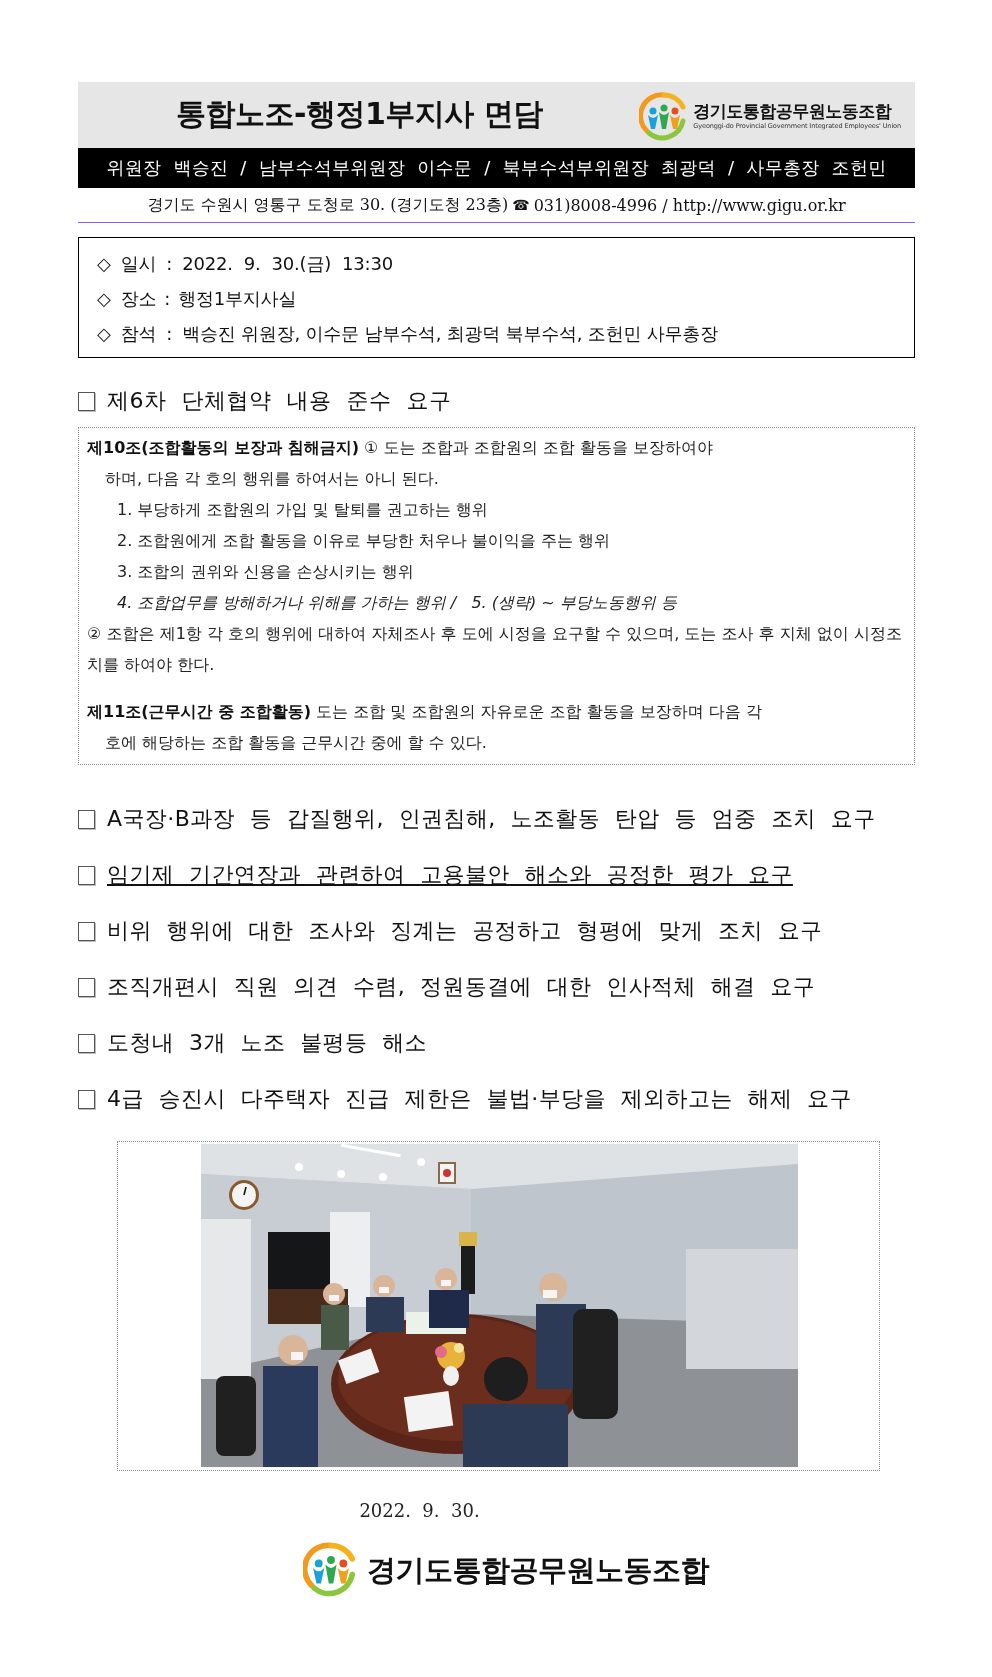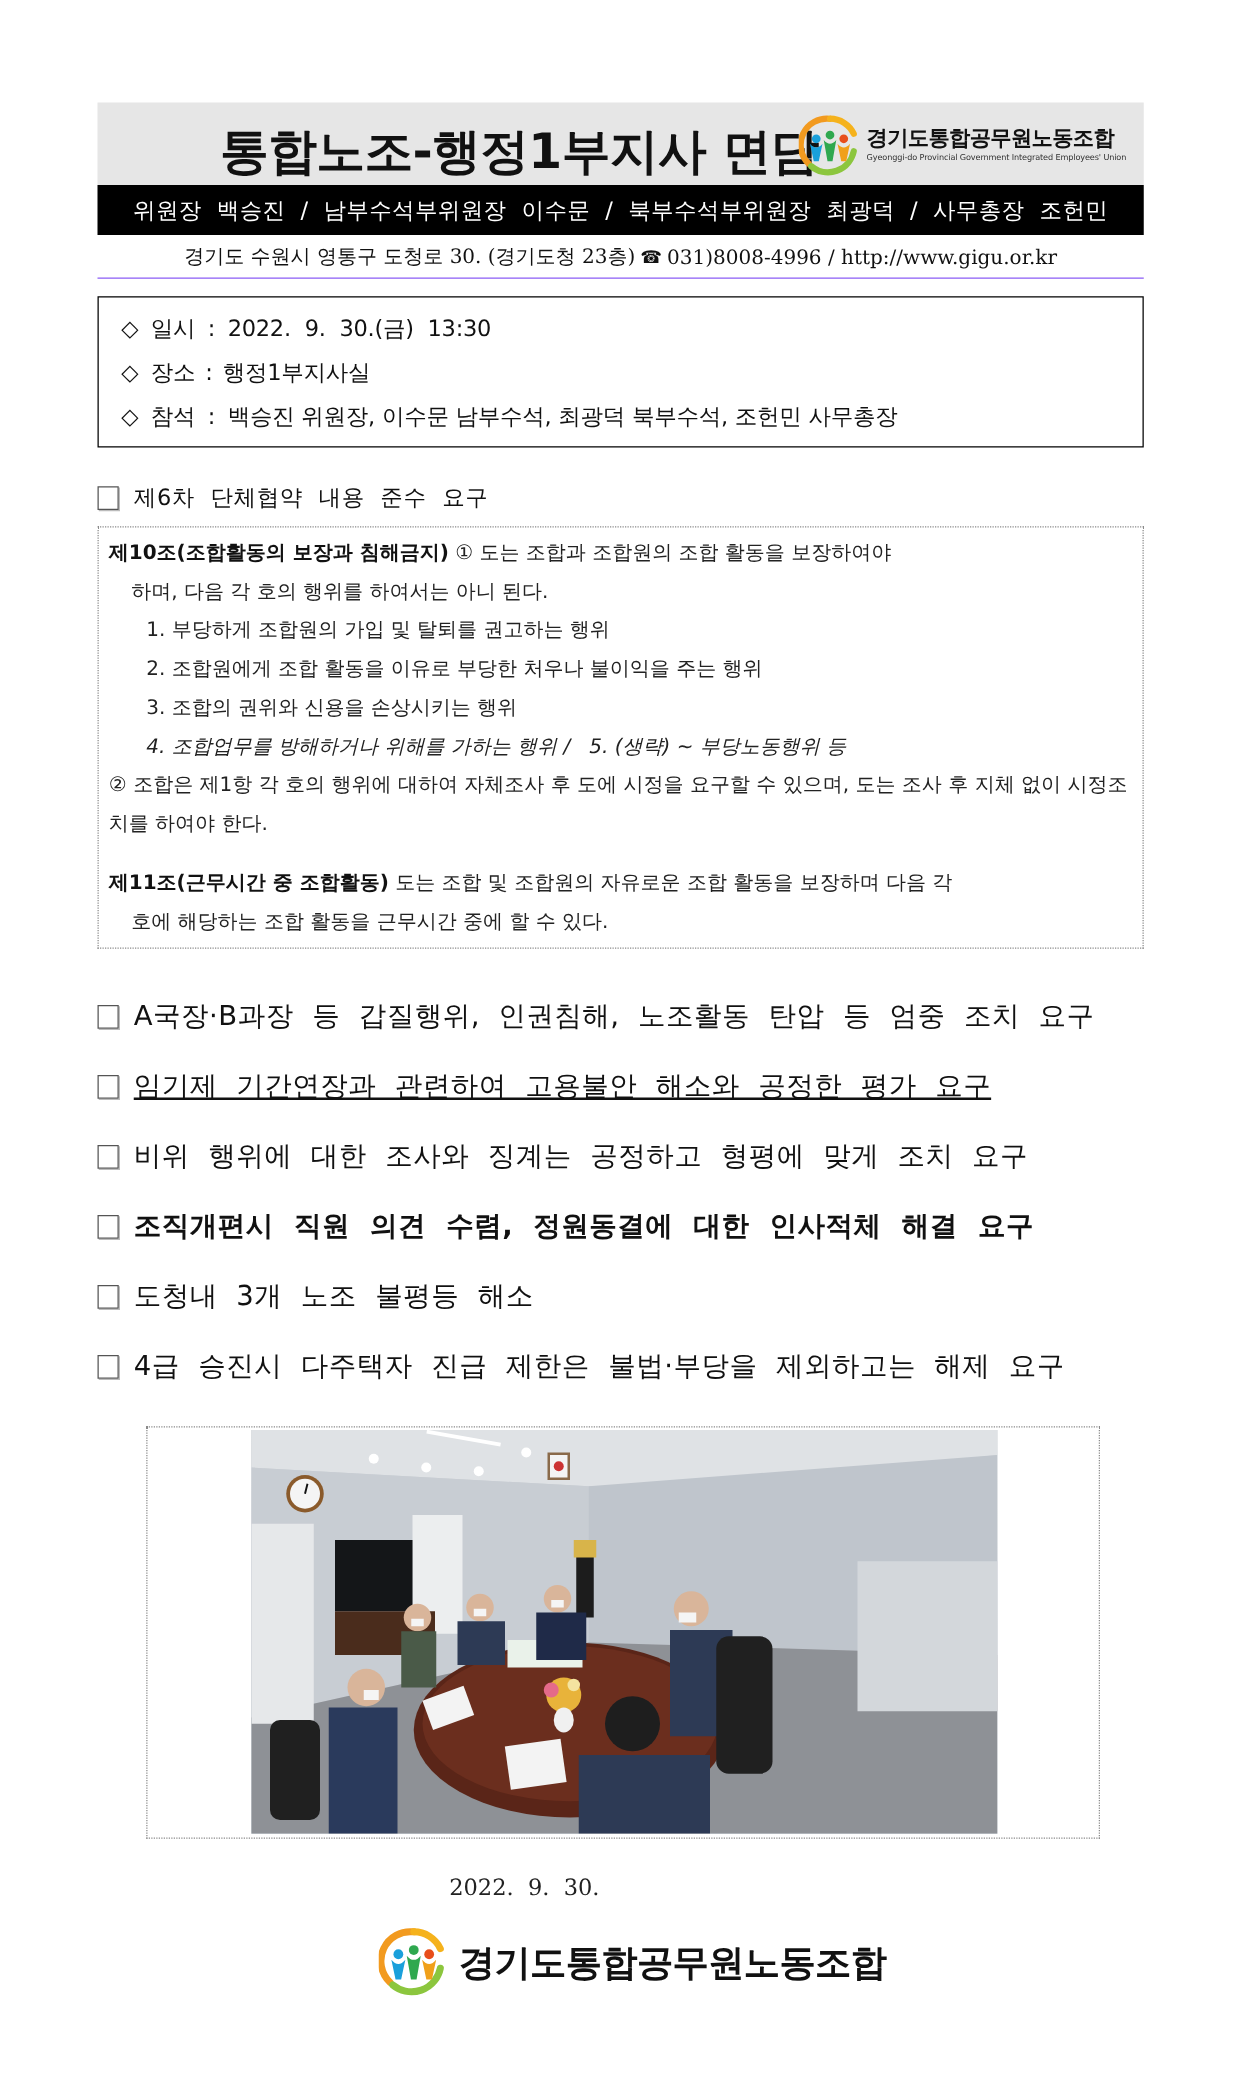--- a/index.html
+++ b/index.html
@@ -2,42 +2,42 @@
 <html><head>
 <meta charset="utf-8">
 <style>
   html, body { margin:0; padding:0; background:#ffffff; }
   body { width:992px; height:1677px; position:relative; overflow:hidden;
          font-family:"DejaVu Sans","Liberation Sans",sans-serif; color:#111; }
   .page { position:absolute; left:78px; top:82px; width:837px; }
 
   
   .hdr-top { height:66px; background:#e6e6e6; position:relative; }
-  .hdr-title { position:absolute; left:98px; top:12px; font-size:39px; font-weight:bold;
+  .hdr-title { position:absolute; left:98px; top:12px; font-size:30px; font-weight:bold;
                letter-spacing:-0.5px; color:#111; }
   .hdr-logo { position:absolute; right:14px; top:8px; height:52px; display:flex; align-items:center; }
   .logo-mark { width:50px; height:50px; position:relative; }
   .logo-txt { margin-left:4px; display:flex; flex-direction:column; }
   .logo-ko { font-size:17px; font-weight:bold; color:#111; letter-spacing:-0.5px; line-height:20px; }
   .logo-en { font-size:6.5px; color:#333; line-height:10px; letter-spacing:-0.1px; }
 
   .hdr-band { height:40px; background:#000000; color:#ffffff; display:flex; align-items:center;
               justify-content:center; font-size:18px; letter-spacing:0.3px; white-space:pre; }
   .hdr-addr { height:34px; display:flex; align-items:center; justify-content:center;
               font-family:"DejaVu Serif","Liberation Serif",serif; font-size:16px; color:#111;
               border-bottom:1px solid #8b5cf6; white-space:pre; }
   .phone-glyph { font-size:14px; margin:0 4px; }
 
   
   .info { margin-top:14px; border:1px solid #000; padding:8px 0 6px 18px; }
   .info-row { font-size:18px; line-height:35px; letter-spacing:-0.2px; display:flex; }
   .info-row .dia { margin-right:10px; }
 
   
-  .sec { display:flex; align-items:center; font-size:18px; letter-spacing:0.5px; }
+  .sec { display:flex; align-items:center; font-size:22px; letter-spacing:0.5px; }
   .chk { display:inline-block; width:15px; height:17px; border:1px solid #555; margin-right:12px;
          box-shadow:1px 1px 0 #bbb; flex:none; }
   .sec1 { margin-top:28px; }
 
   
   .clause { margin-top:11px; border:1px dotted #8a8a8a; padding:4px 12px 6px 8px;
             font-size:16px; line-height:31px; color:#222; }
   .clause .b { font-weight:bold; color:#111; }
   .clause .ind1 { padding-left:18px; }
   .clause .ind2 { padding-left:30px; }
@@ -147,21 +147,21 @@
     <div class="demand">
       <span class="chk"></span>
       <span style="white-space:pre;text-decoration:underline;">임기제  기간연장과  관련하여  고용불안  해소와  공정한  평가  요구</span>
     </div>
     <div class="demand">
       <span class="chk"></span>
       <span style="white-space:pre;text-align:center;">비위  행위에  대한  조사와  징계는  공정하고  형평에  맞게  조치  요구</span>
     </div>
     <div class="demand">
       <span class="chk"></span>
-      <span style="white-space:pre;font-weight:bold;">조직개편시  직원  의견  수렴,  정원동결에  대한  인사적체  해결  요구</span>
+      <span style="white-space:pre;">조직개편시  직원  의견  수렴,  정원동결에  대한  인사적체  해결  요구</span>
     </div>
     <div class="demand">
       <span class="chk"></span>
       <span style="white-space:pre;">도청내  3개  노조  불평등  해소</span>
     </div>
     <div class="demand">
       <span class="chk"></span>
       <span style="white-space:pre;">4급  승진시  다주택자  진급  제한은  불법·부당을  제외하고는  해제  요구</span>
     </div>
   </div>

